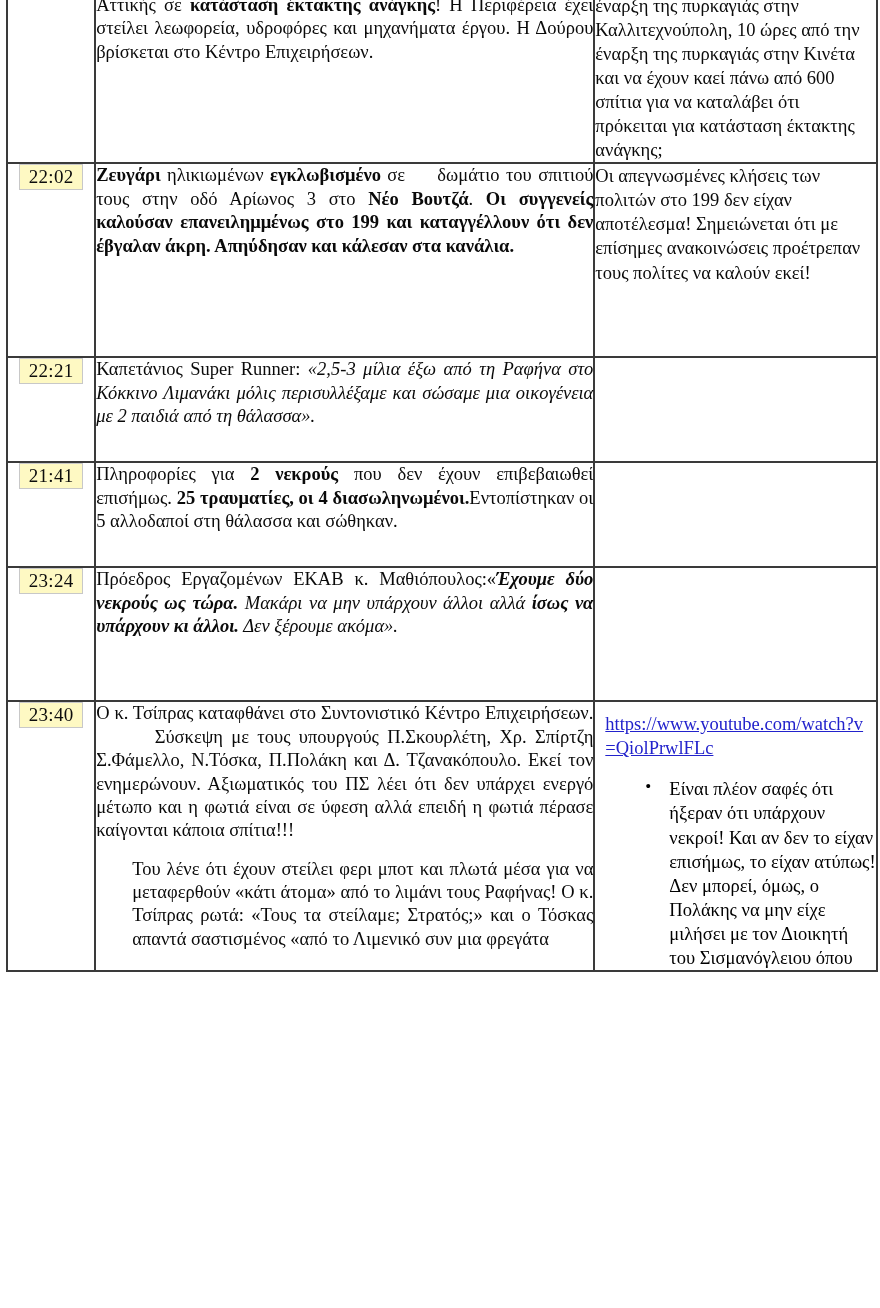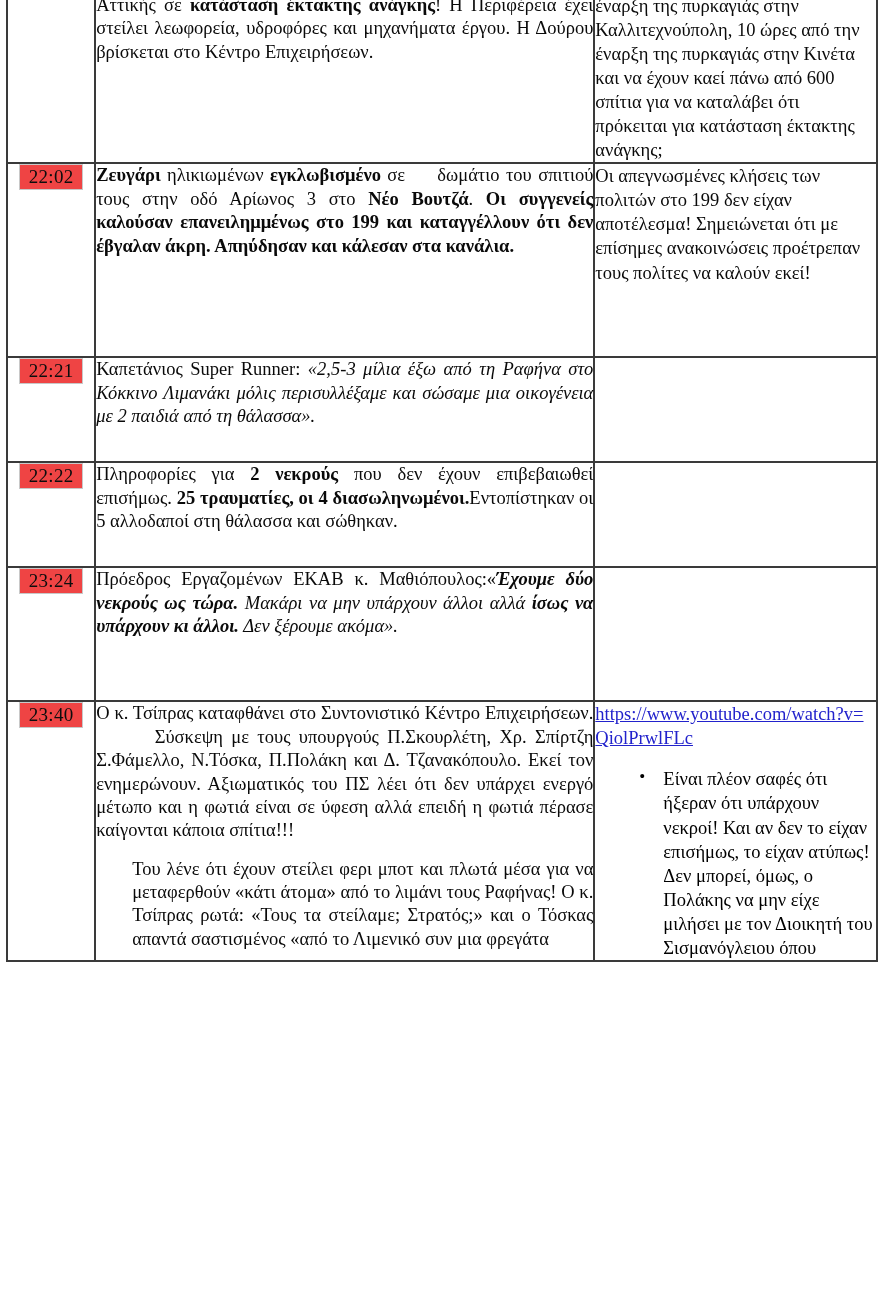--- a/index.html
+++ b/index.html
@@ -46,21 +46,21 @@
   td.main-cell {
     padding: 5px 9px 7px 11px;
   }
   td.notes-cell {
     padding: 5px 8px 7px 10px;
   }
 
   .time-box {
     display: inline-block;
     border: 1px solid #c8c8c8;
-    background: #ef4444;
+    background: #fef9c3;
     padding: 2px 9px 3px 9px;
     font-size: 19px;
     line-height: 1.0;
     letter-spacing: 0.3px;
     color: #0d0d0d;
     white-space: nowrap;
   }
 
   p.para {
     margin: 0;
@@ -83,24 +83,24 @@
     color: #0a0a0a;
   }
 
   a.link {
     color: #2222cc;
     text-decoration: underline;
     word-break: break-all;
     font-size: 18.5px;
     line-height: 1.30;
   }
-  .link-wrap { margin: 0; }
+  .link-wrap { margin: 10px; }
 
   ul.bullets {
-    margin: 17px 0 0 10px;
+    margin: 17px 0 0 16px;
     padding-left: 58px;
     list-style: none;
   }
   ul.bullets li {
     position: relative;
     font-size: 18.5px;
     line-height: 1.30;
     text-align: left;
   }
   ul.bullets li::before {
@@ -154,21 +154,21 @@
         <td class="main-cell">
           <p class="para">Καπετάνιος Super Runner: <i>«2,5-3 μίλια έξω από τη Ραφήνα στο Κόκκινο Λιμανάκι μόλις περισυλλέξαμε και σώσαμε μια οικογένεια με 2 παιδιά από τη θάλασσα».</i></p>
         </td>
         <td class="notes-cell">
           <p class="notes"></p>
         </td>
       </tr>
 
       <tr style="height:105px;">
         <td class="time-cell">
-          <span class="time-box">22:22</span>
+          <span class="time-box">21:41</span>
         </td>
         <td class="main-cell">
           <p class="para">Πληροφορίες για <b>2 νεκρούς</b> που δεν έχουν επιβεβαιωθεί επισήμως. <b>25 τραυματίες, οι 4 διασωληνωμένοι.</b>Εντοπίστηκαν οι 5 αλλοδαποί στη θάλασσα και σώθηκαν.</p>
         </td>
         <td class="notes-cell">
           <p class="notes"></p>
         </td>
       </tr>
 
       <tr style="height:134px;">

